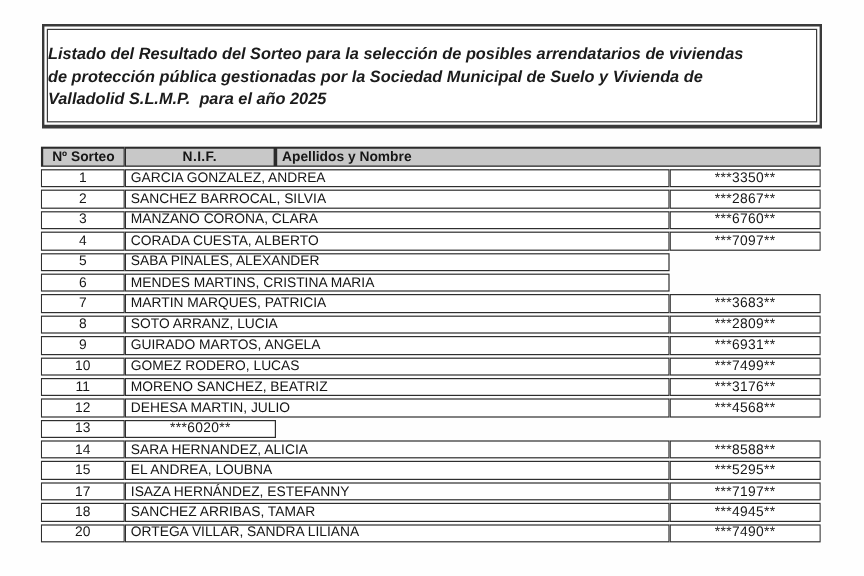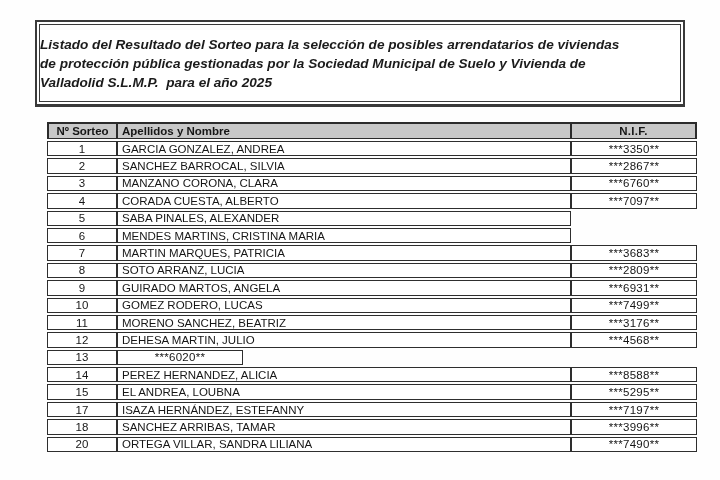--- a/index.html
+++ b/index.html
@@ -20,21 +20,21 @@
     text-align: left;
   }
   .title-line {
     font-weight: bold; font-style: italic;
     font-size: 13.6px; line-height: 19px;
     white-space: pre; color: #1b1b1b;
   }
 
   
   .table-wrap {
-    position: absolute; left: 47px; top: 122px; width: 650px; height: 358px;
+    position: absolute; left: 34px; top: 122px; width: 650px; height: 358px;
     overflow: hidden;
   }
   .trow { display: flex; width: 650px; margin-bottom: 2px; }
   .cell {
     border: 1px solid #2e2e2e; background: #ffffff;
     display: flex; align-items: center;
     font-size: 11.5px; height: 15.4px; overflow: hidden; white-space: nowrap;
   }
   .header-row .cell {
     background: #c8c8c8; font-weight: bold; height: 17px;
@@ -55,22 +55,22 @@
     <div class="title-box-inner">
       <div class="title-line">Listado del Resultado del Sorteo para la selección de posibles arrendatarios de viviendas</div>
       <div class="title-line">de protección pública gestionadas por la Sociedad Municipal de Suelo y Vivienda de</div>
       <div class="title-line">Valladolid S.L.M.P.  para el año 2025</div>
     </div>
   </div>
 
   <div class="table-wrap">
     <div class="trow header-row">
       <div class="cell c-num">Nº Sorteo</div>
+      <div class="cell c-nif">N.I.F.</div>
       <div class="cell c-name">Apellidos y Nombre</div>
-      <div class="cell c-nif">N.I.F.</div>
     </div>
     <div id="table-body">
         <div class="trow">
           <div class="cell c-num">1</div>
           <div class="cell c-name">GARCIA GONZALEZ, ANDREA</div>
           <div class="cell c-nif">***3350**</div>
         </div>
         <div class="trow">
           <div class="cell c-num">2</div>
           <div class="cell c-name">SANCHEZ BARROCAL, SILVIA</div>
@@ -123,37 +123,37 @@
           <div class="cell c-num">12</div>
           <div class="cell c-name">DEHESA MARTIN, JULIO</div>
           <div class="cell c-nif">***4568**</div>
         </div>
         <div class="trow">
           <div class="cell c-num">13</div>
           <div class="cell c-nif">***6020**</div>
         </div>
         <div class="trow">
           <div class="cell c-num">14</div>
-          <div class="cell c-name">PEREZ HERNANDEZ, ALICIA</div>
+          <div class="cell c-name">SARA HERNANDEZ, ALICIA</div>
           <div class="cell c-nif">***8588**</div>
         </div>
         <div class="trow">
           <div class="cell c-num">15</div>
           <div class="cell c-name">EL ANDREA, LOUBNA</div>
           <div class="cell c-nif">***5295**</div>
         </div>
         <div class="trow">
           <div class="cell c-num">17</div>
           <div class="cell c-name">ISAZA HERNÁNDEZ, ESTEFANNY</div>
           <div class="cell c-nif">***7197**</div>
         </div>
         <div class="trow">
           <div class="cell c-num">18</div>
           <div class="cell c-name">SANCHEZ ARRIBAS, TAMAR</div>
-          <div class="cell c-nif">***3996**</div>
+          <div class="cell c-nif">***4945**</div>
         </div>
         <div class="trow">
           <div class="cell c-num">20</div>
           <div class="cell c-name">ORTEGA VILLAR, SANDRA LILIANA</div>
           <div class="cell c-nif">***7490**</div>
         </div>
       </div>
   </div>
 
 </div>

